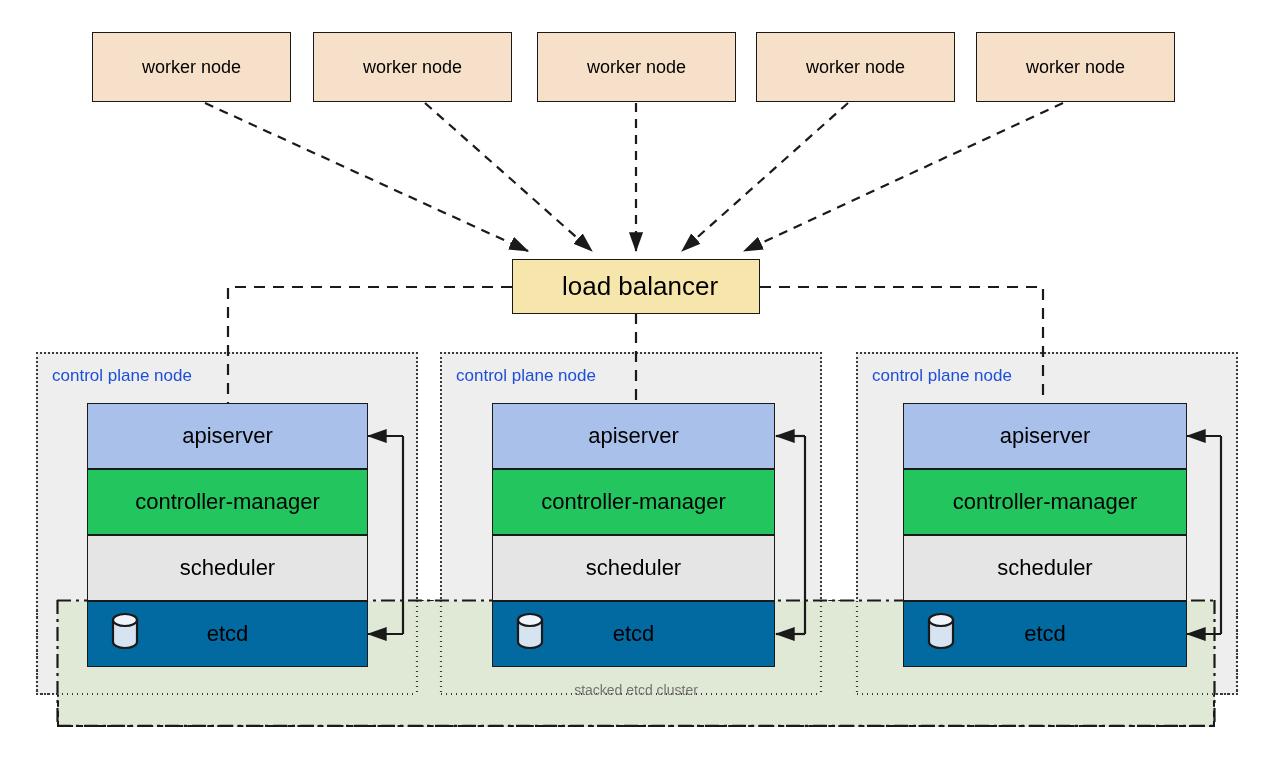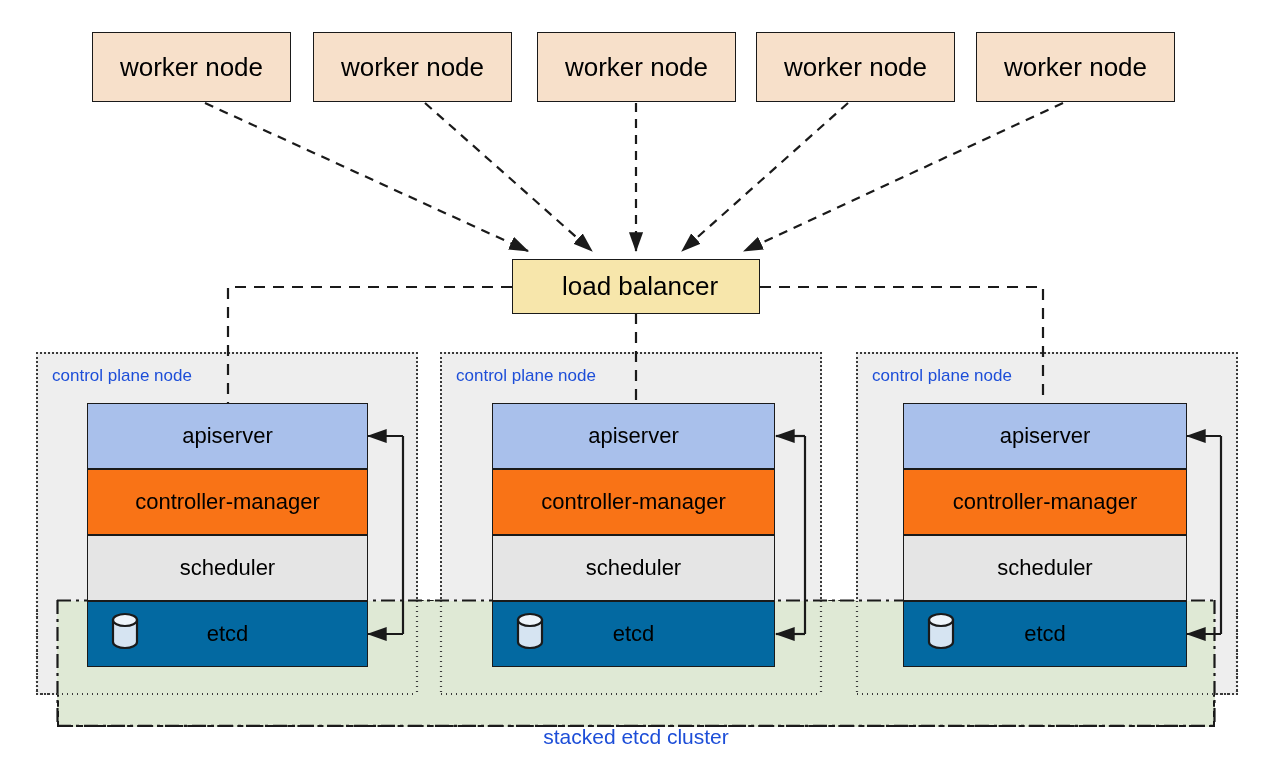--- a/index.html
+++ b/index.html
@@ -27,21 +27,21 @@
     position: absolute;
     box-sizing: border-box;
     display: flex;
     align-items: center;
     justify-content: center;
     color: #000000;
     border: 1.4px solid #1a1a1a;
   }
   .worker-node {
     background: #f7e0ca;
-    font-size: 26px;
+    font-size: 18px;
   }
   .load-balancer {
     background: #f7e6ab;
     font-size: 26px;
   }
   .cp-group {
     position: absolute;
     box-sizing: border-box;
     background: #eeeeee;
     border: 2.2px dotted #3a3a3a;
@@ -57,36 +57,35 @@
   .etcd-cluster {
     position: absolute;
     box-sizing: border-box;
     background: #dfe9d5;
     border: 2.2px dashed #1a1a1a;
   }
   .etcd-cluster-label {
     position: absolute;
     width: 100%;
     text-align: center;
-    font-size: 21px;
-    color: #1d4ed8;
-    margin-top: 43px;
+    font-size: 14px;
+    color: #737373;
   }
   .stack-row {
     position: absolute;
     box-sizing: border-box;
     display: flex;
     align-items: center;
     justify-content: center;
     font-size: 22px;
     color: #000000;
     border: 1.4px solid #1a1a1a;
   }
   .row-apiserver { background: #a9c0eb; }
-  .row-controller { background: #f97316; }
+  .row-controller { background: #22c55e; }
   .row-scheduler { background: #e5e5e5; }
   .row-etcd { background: #0369a1; }
   .db-icon {
     position: absolute;
     left: 22px;
     top: 50%;
     transform: translateY(-50%);
   }
 </style>
 </head>

